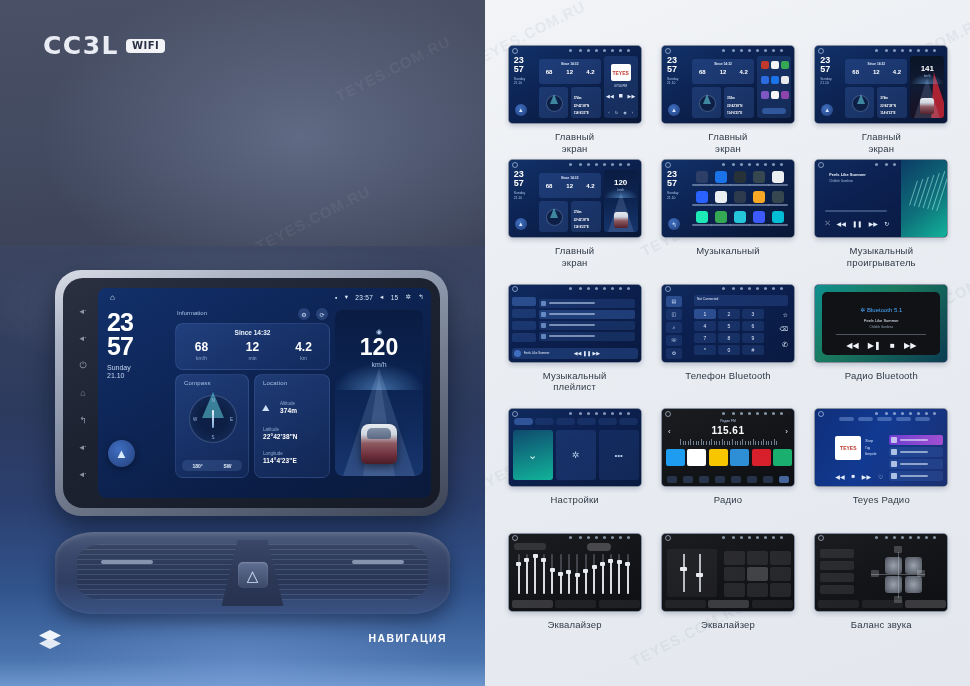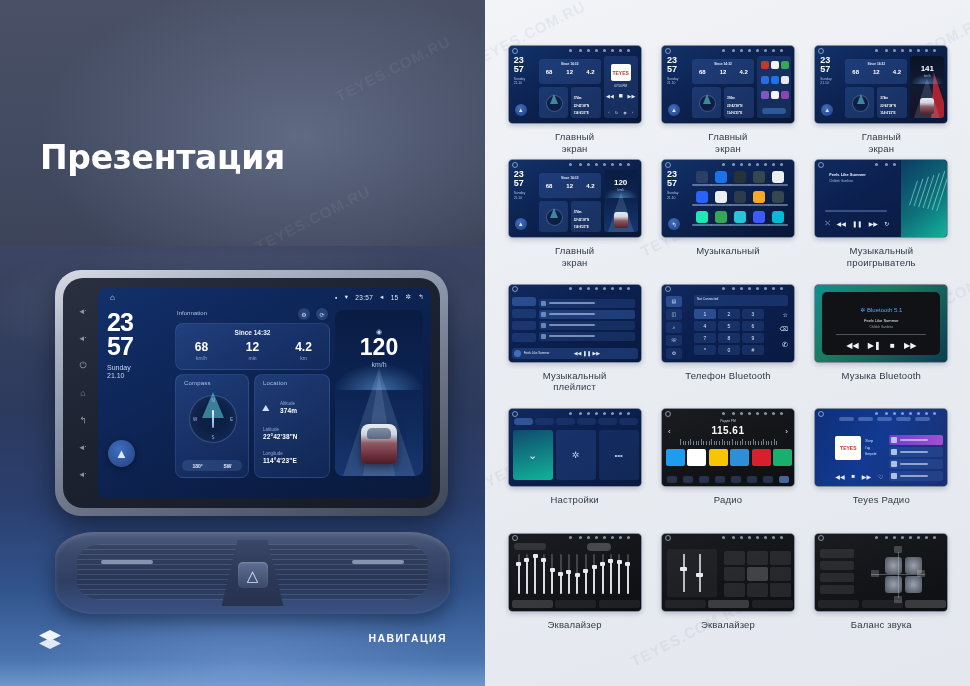--- a/index.html
+++ b/index.html
@@ -262,22 +262,25 @@
 
 <div class="page">
 
   <section class="hero">
 
     <div class="hero-wm" style="left:250px;top:210px;">TEYES.COM.RU</div>
     <div class="hero-wm" style="left:-40px;top:590px;">TEYES.COM.RU</div>
     <div class="hero-wm" style="left:330px;top:60px;">TEYES.COM.RU</div>
     <div class="hero-wm" style="left:160px;top:440px;">TEYES.COM.RU</div>
 
-
-    <div class="hero-line1">Презентация</div>
+    <div class="brand">
+      <span class="brand-name">CC3L</span>
+      <span class="brand-badge">WIFI</span>
+    </div>
+
 
     <div class="dash">
       <div class="dash-bg"></div>
       <div class="dash-blur"></div>
 
       <div class="hu-chrome"></div>
       <div class="hu-body"></div>
 
       <div class="hu-sidebar">
         <span class="hu-sideicon">◂ᐧ</span>
@@ -817,21 +820,21 @@
               <div class="m-line" style="left:14px;top:42px;width:90px;height:1.5px;background:rgba(200,215,235,.35)"></div>
               <div style="position:absolute;left:24px;top:49px;width:70px;display:flex;justify-content:space-between;color:#f0f4fa;font-size:8px">
                 <span>◀◀</span>
                 <span>▶❚</span>
                 <span>■</span>
                 <span>▶▶</span>
               </div>
             </div>
           </div>
           <div class="cap">
-            <div>Музыка Bluetooth</div>
+            <div>Радио Bluetooth</div>
           </div>
           <div class="cell-spacer"></div>
         </div>
         <div class="cell">
           <div class="thumb">
             <div class="blue-bg"></div>
             <div class="m-bar">
               <span class="m-home"></span>
               <span class="m-dot" style="left:60px"></span>
               <span class="m-dot" style="left:70px"></span>

